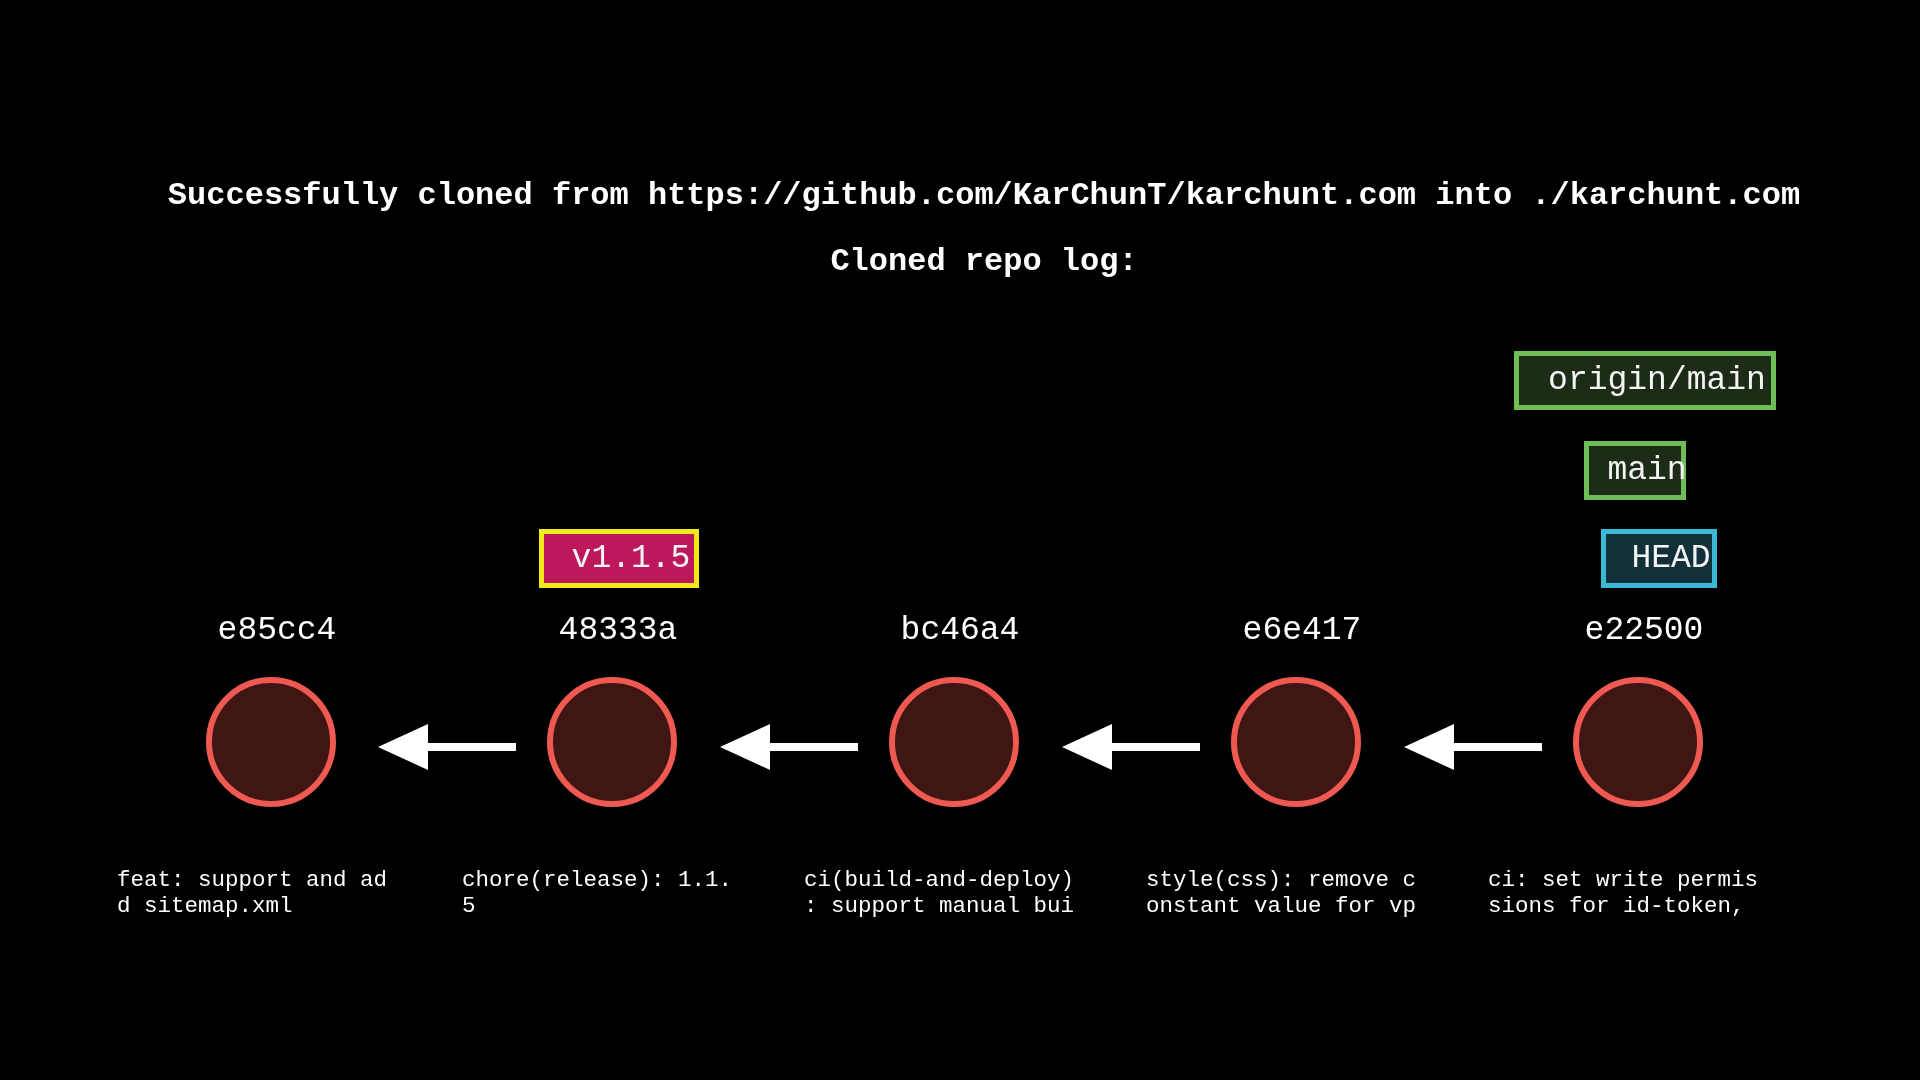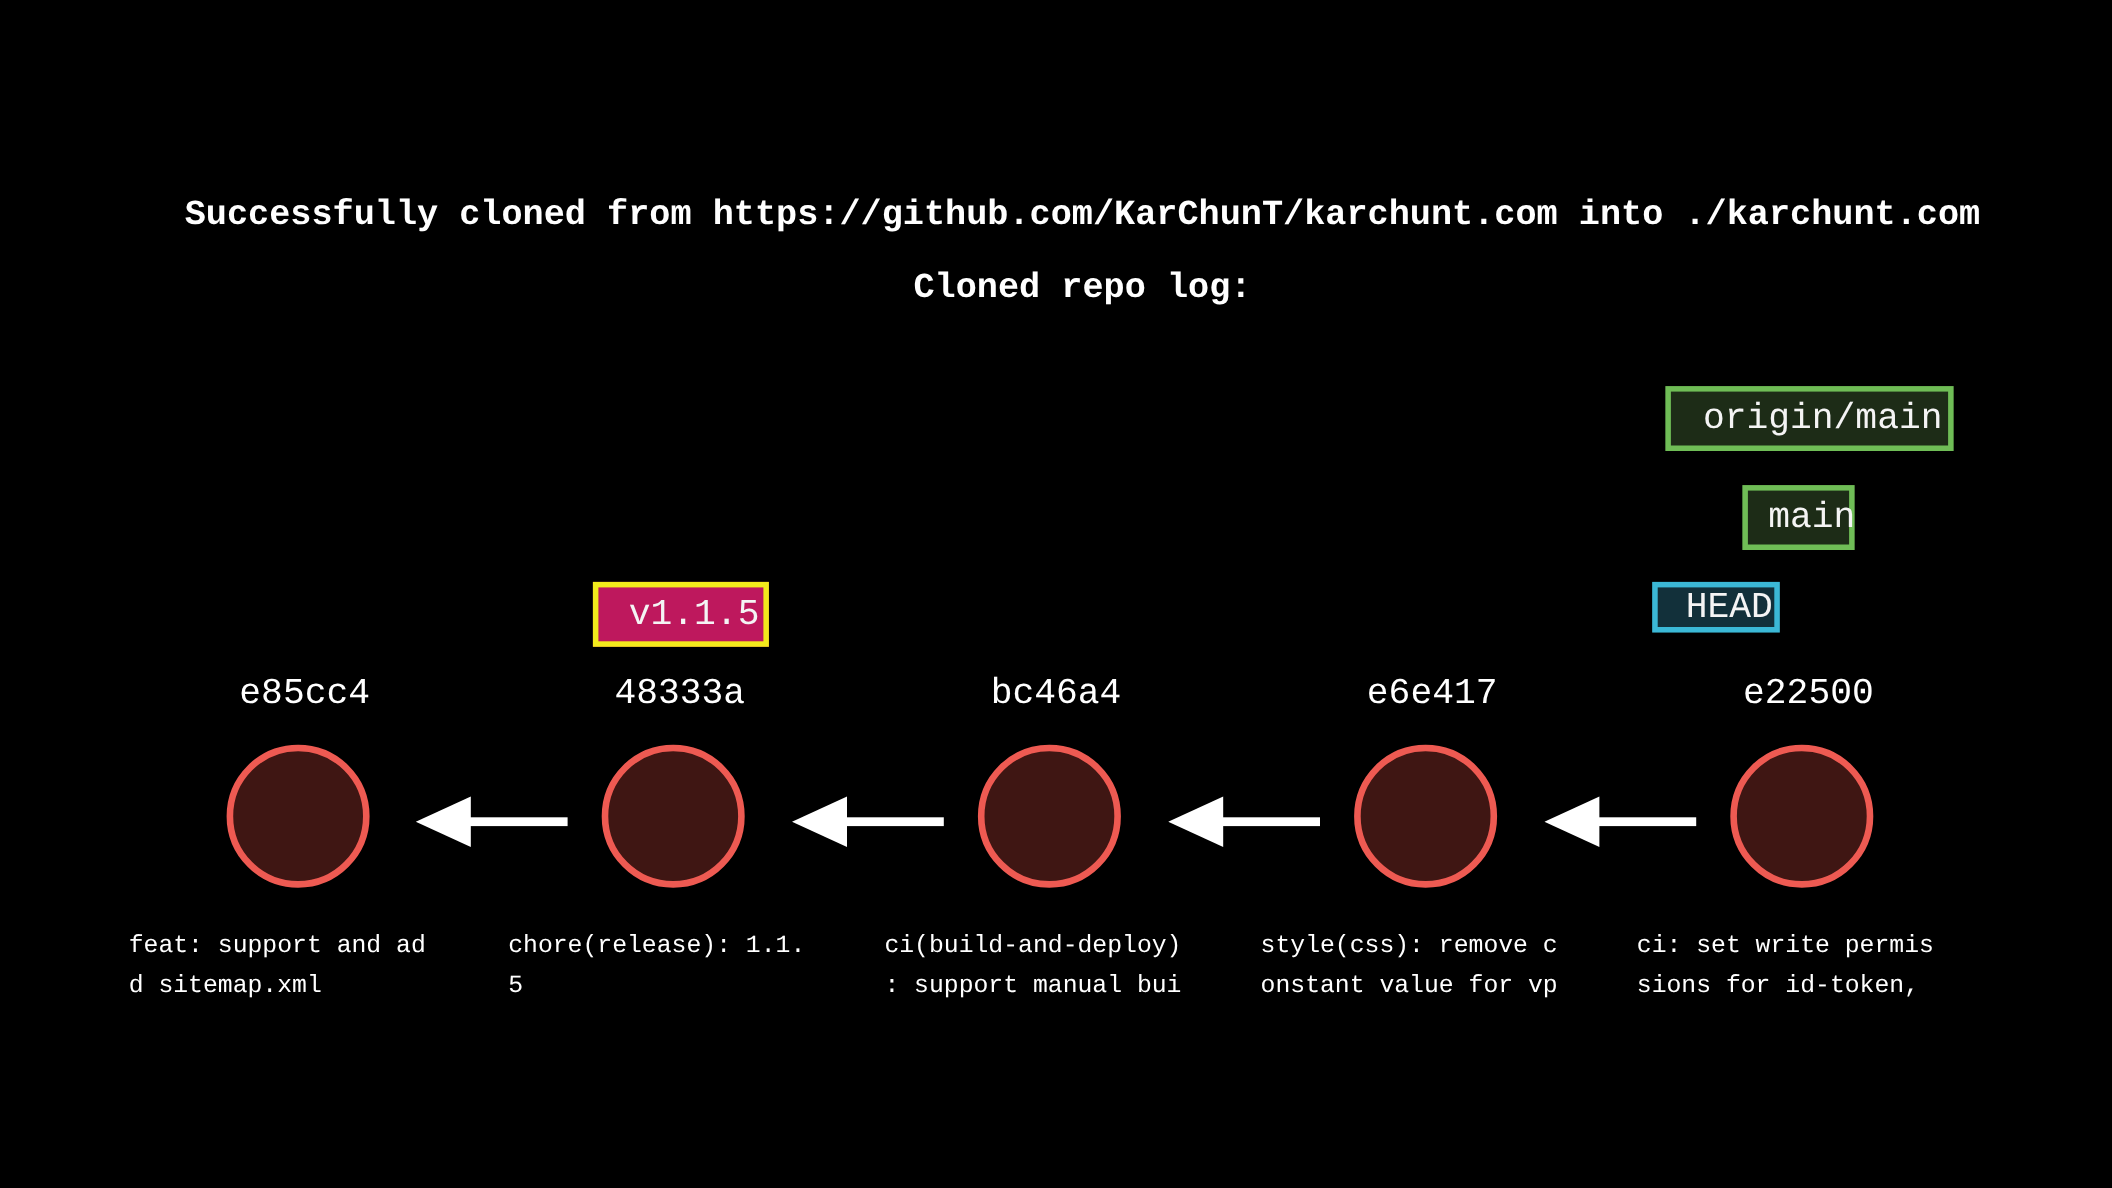--- a/index.html
+++ b/index.html
@@ -18,23 +18,23 @@
     position: absolute; top: 612px; width: 300px; text-align: center;
     font-family: "Liberation Mono", "DejaVu Sans Mono", monospace;
     font-size: 33px; color: #fff;
   }
   .node {
     position: absolute; top: 677px; width: 130px; height: 130px;
     margin-left: 79px; border-radius: 50%;
     background: #3f1613; border: 6px solid #ee5a52; box-sizing: border-box;
   }
   .msg {
-    position: absolute; top: 841px; left: 12px; width: 300px;
+    position: absolute; top: 867px; left: 12px; width: 300px;
     font-family: "Liberation Mono", "DejaVu Sans Mono", monospace;
-    font-size: 22.5px; line-height: 37px; color: #fff; white-space: pre;
+    font-size: 22.5px; line-height: 26px; color: #fff; white-space: pre;
   }
   .arrow { position: absolute; top: 722px; height: 50px; }
   .ref {
     position: absolute; box-sizing: border-box;
     font-family: "Liberation Mono", "DejaVu Sans Mono", monospace;
     font-size: 33px; color: #f4f4f4; text-align: center;
     display: flex; align-items: center; justify-content: center; padding-left: 24px;
   }
   .ref.tag { border: 5px solid #f3ea1c; background: #be185d; }
   .ref.branch { border: 5px solid #6fbd56; background: #1d2c17; }
@@ -48,21 +48,21 @@
 
 <div class="ref tag" style="left:539px; top:529px; width:160px; height:59px;">
   <span>v1.1.5</span>
 </div>
 <div class="ref branch" style="left:1514px; top:351px; width:262px; height:59px;">
   <span>origin/main</span>
 </div>
 <div class="ref branch" style="left:1584px; top:441px; width:102px; height:59px;">
   <span>main</span>
 </div>
-<div class="ref head" style="left:1502px; top:529px; width:116px; height:46px;align-items:center;">
+<div class="ref head" style="left:1601px; top:529px; width:116px; height:59px;align-items:center;">
   <span>HEAD</span>
 </div>
 
 <div class="commit" style="left:277px; top:0;">
   <div class="hash">e85cc4</div>
   <div class="node"></div>
   <div class="msg" style="left:-10px;"><span>feat: support and ad</span>
 <span>d sitemap.xml</span></div>
 </div>
 <div class="commit" style="left:618px; top:0;">

